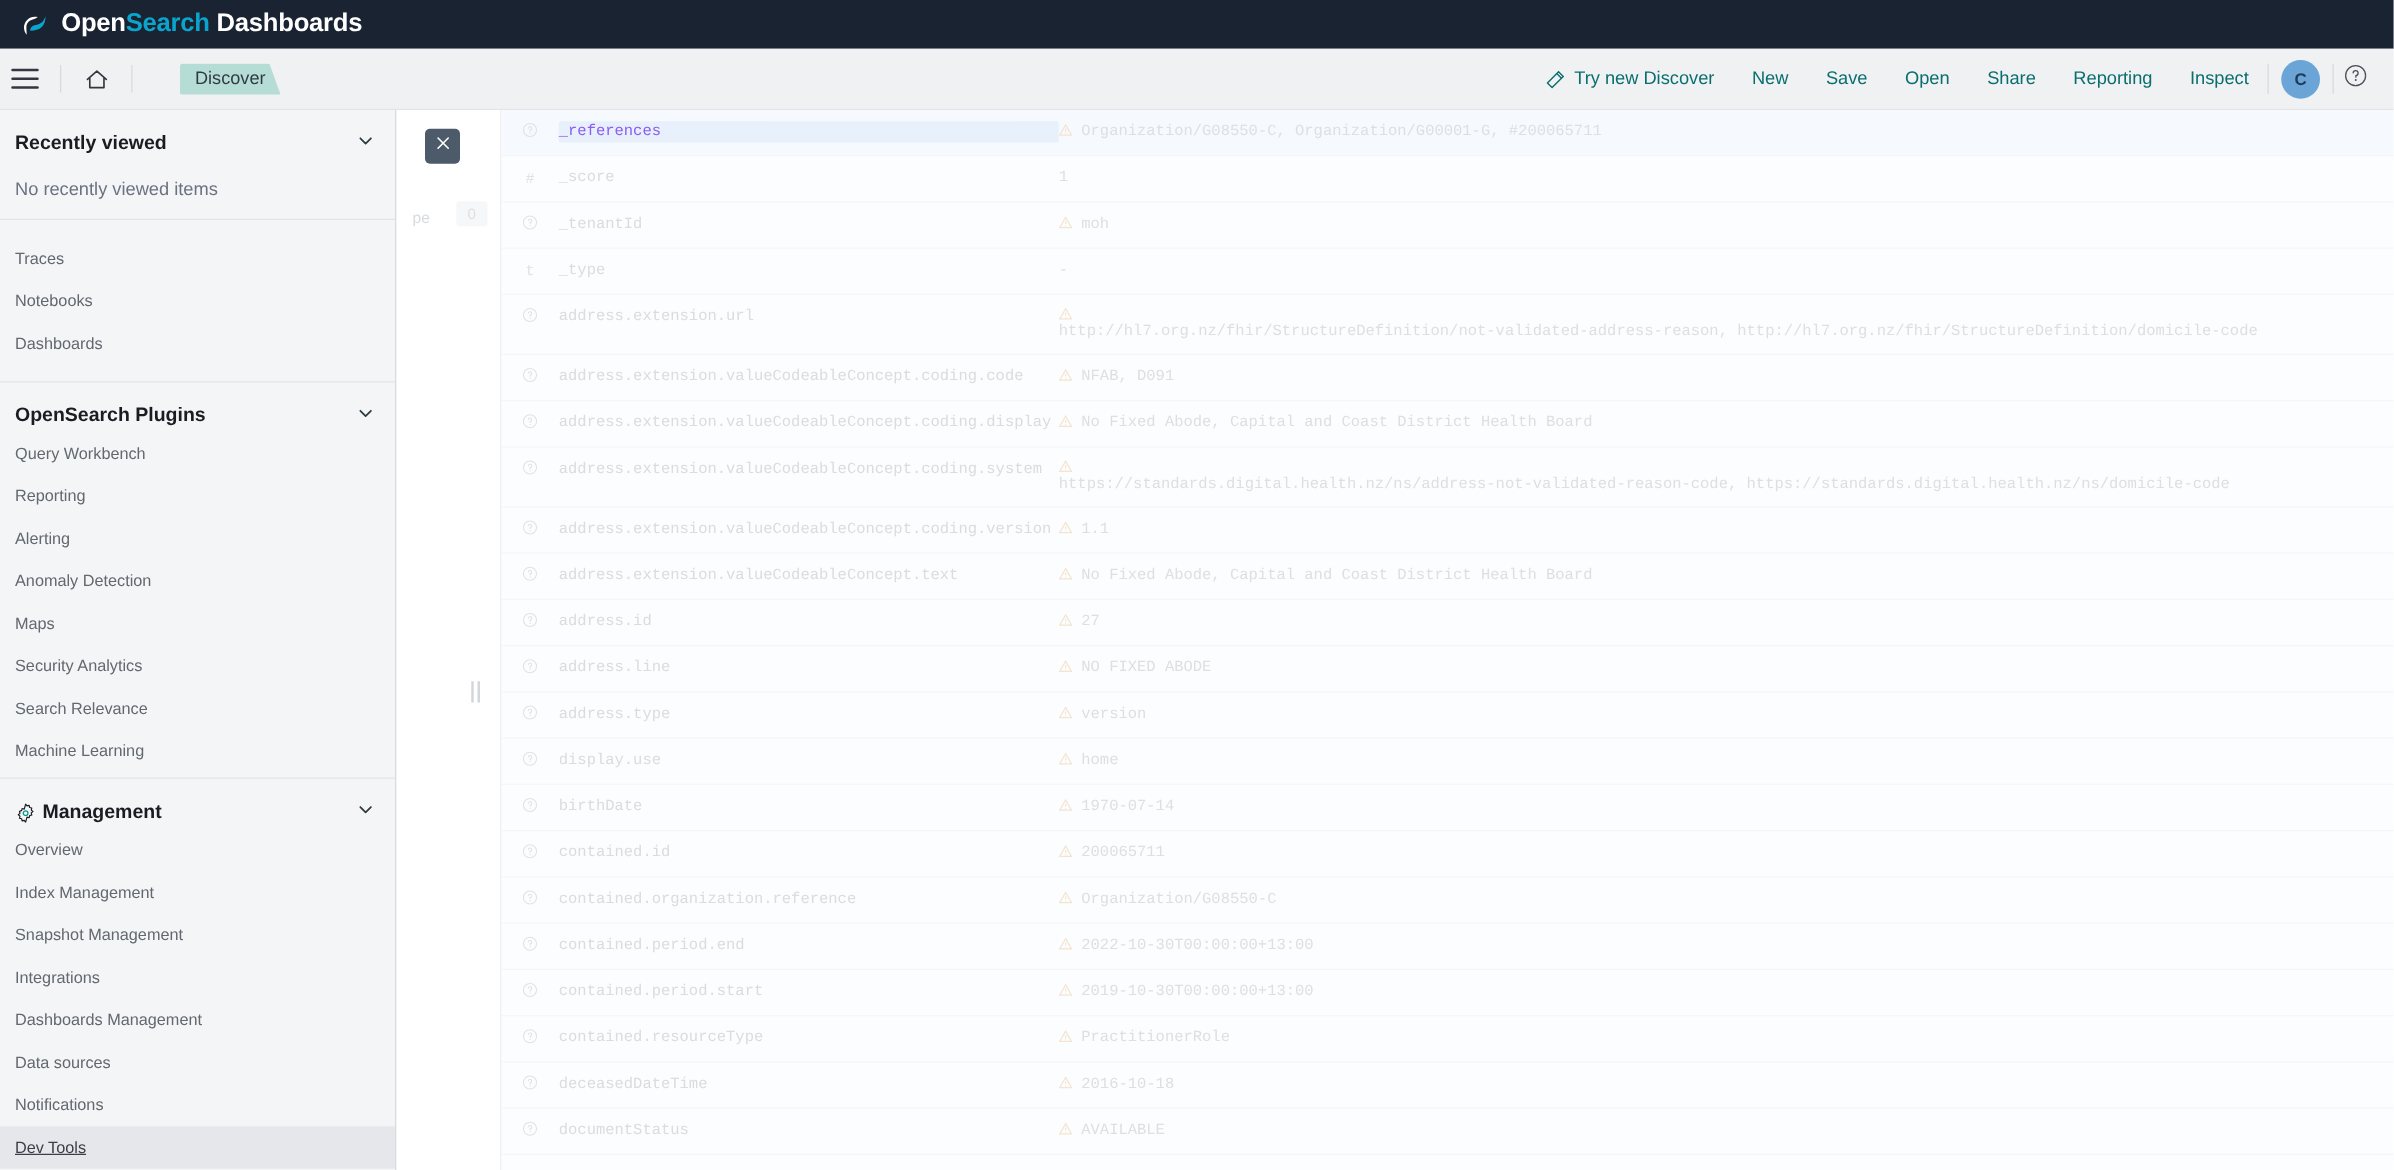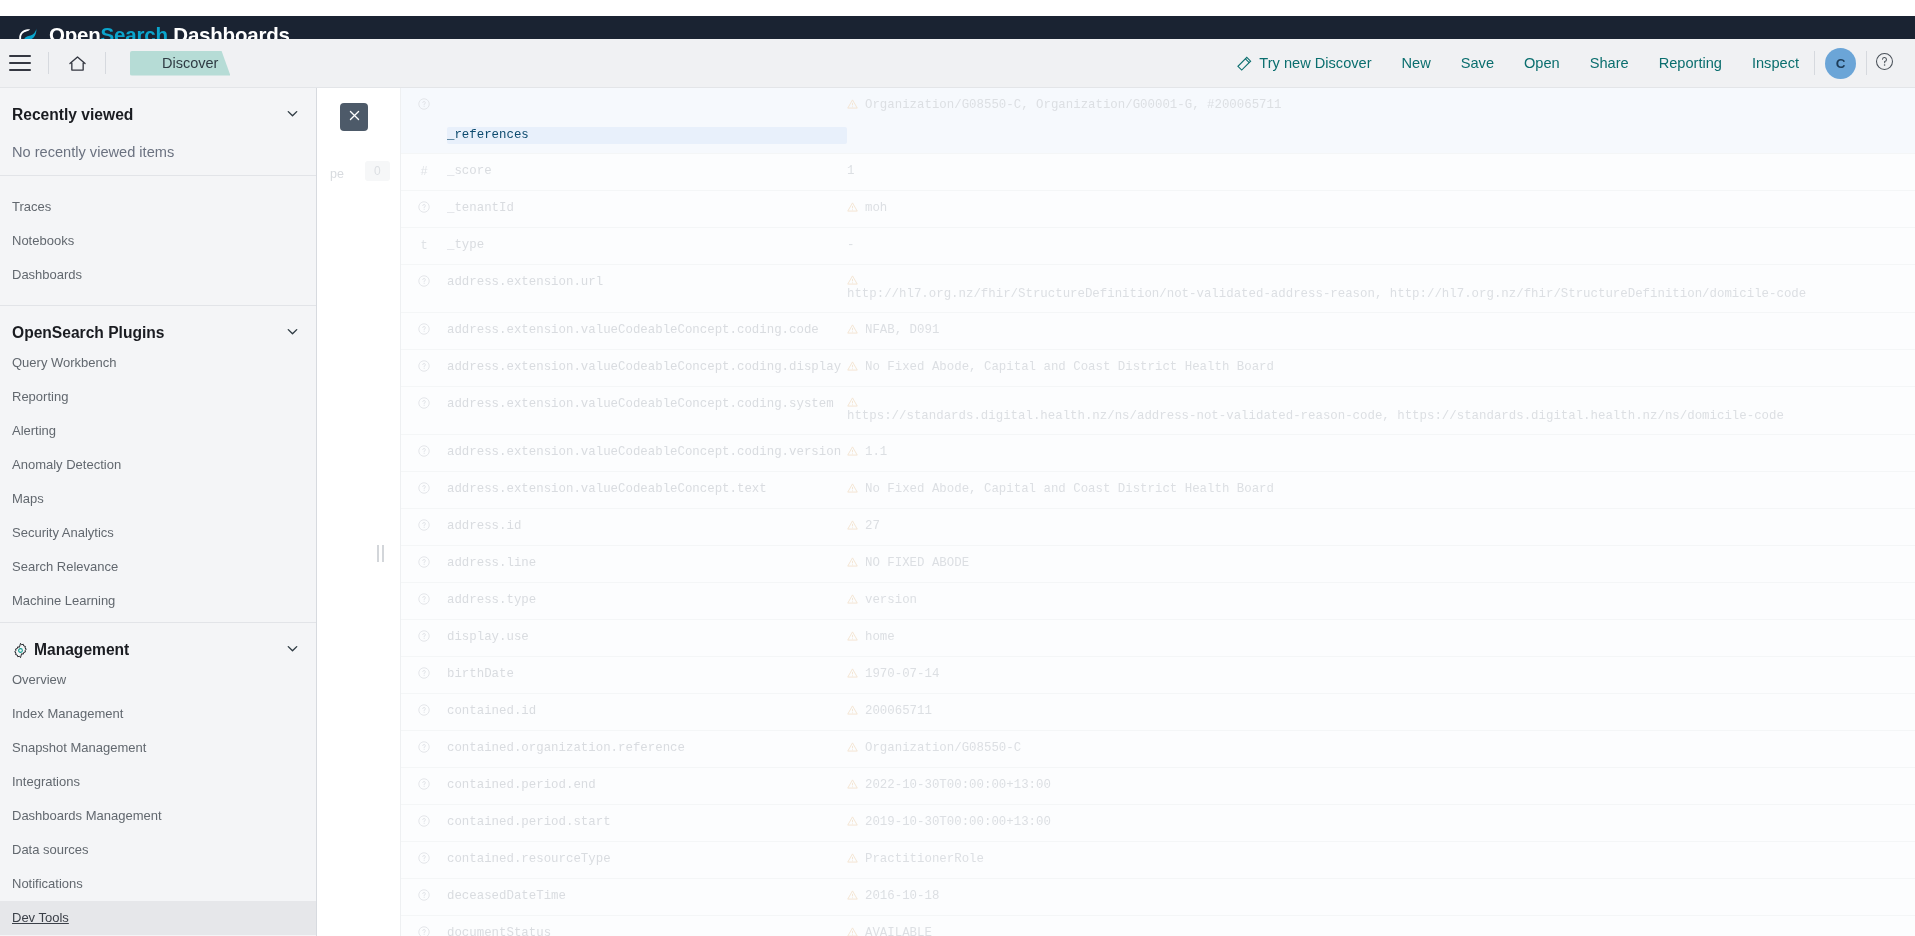--- a/index.html
+++ b/index.html
@@ -7,21 +7,21 @@
   html, body {
     width: 1915px; height: 936px;
     overflow: hidden;
     font-family: "Liberation Sans", sans-serif;
     background: #ffffff;
   }
   #root { position: relative; width: 1915px; height: 936px; }
 
   
   .topbar {
-    position: absolute; top: 16px; left: 0; width: 1915px; height: 39px;
+    position: absolute; top: 0; left: 0; width: 1915px; height: 39px;
     background: #1a2332;
     display: flex; align-items: center;
   }
   .logo-wrap { display: flex; align-items: center; padding-left: 16px; gap: 7px; }
   .logo-mark { width: 26px; height: 26px; position: relative; flex: none; }
   .logo-text { font-size: 20.5px; font-weight: 700; letter-spacing: -0.2px; line-height: 1; white-space: nowrap; }
   .logo-text .o { color: #ffffff; }
   .logo-text .s { color: #0aa5cd; }
   .logo-text .d { color: #ffffff; }
 
@@ -36,26 +36,26 @@
   .icon-btn {
     width: 40px; height: 48px;
     display: flex; align-items: center; justify-content: center;
     background: none; border: none; cursor: pointer;
   }
   .hamb { width: 22px; height: 16px; display: flex; flex-direction: column; justify-content: space-between; }
   .hamb i { display: block; height: 2.4px; background: #343741; border-radius: 1px; }
   .vdiv { width: 1px; height: 22px; background: #d6d9de; margin: 0 8px; }
   .home-ic { width: 19px; height: 17px; }
   .crumb {
-    margin-left: 16px;
+    margin-left: 30px;
     background: #b6dcd6;
     color: #2f3b43;
     font-size: 14.5px;
     height: 25px; line-height: 25px;
-    padding: 0 12px 0 32px;
+    padding: 0 12px 0 12px;
     position: relative;
     cursor: pointer;
     clip-path: polygon(0 0, calc(100% - 9px) 0, 100% 100%, 0 100%);
     border-radius: 2px 0 0 2px;
   }
   .nav-right {
     margin-left: auto; display: flex; align-items: center;
     padding-right: 14px; gap: 0px; height: 100%;
   }
   .nav-link {
@@ -104,21 +104,21 @@
   }
   .field-row.highlight { background: #f6f9fd; }
   .fr-icon {
     width: 46px; flex: none; text-align: center;
     color: #dfe2e6; font-size: 12px; padding-top: 1px;
   }
   .fr-name {
     width: 400px; flex: none;
     color: #d9dce0; white-space: nowrap;
   }
-  .fr-name.hl { background: #e8f0fb; color: #0c4a6e; border-radius: 2px; margin-top: 30px; }
+  .fr-name.hl { background: #e8f0fb; color: #8b5cf6; border-radius: 2px; }
   .fr-val {
     flex: 1; min-width: 0; padding-right: 16px;
     color: #dcdfe3; word-break: break-all;
   }
   .warn-ic { display: inline-block; width: 11px; height: 10px; vertical-align: -1px; margin-right: 7px; }
   .fr-val.multiline .warn-ic { display: block; margin-bottom: 2px; }
 
   
   .flyout {
     position: absolute; top: 88px; left: 0; width: 317px; bottom: 0;

